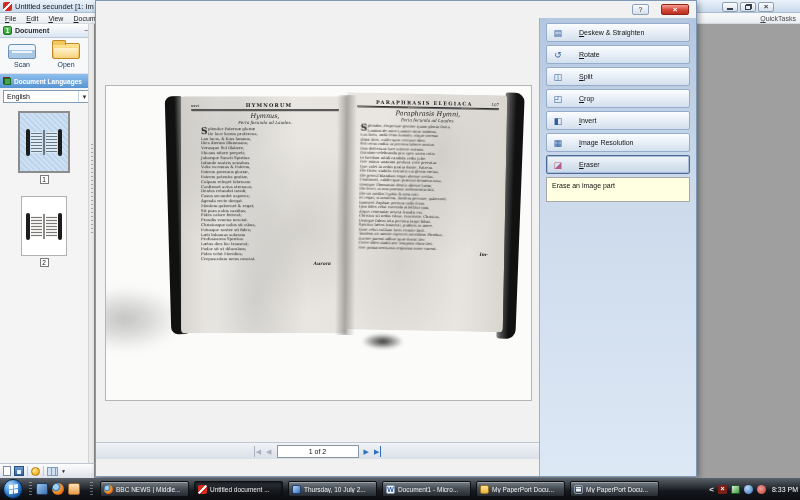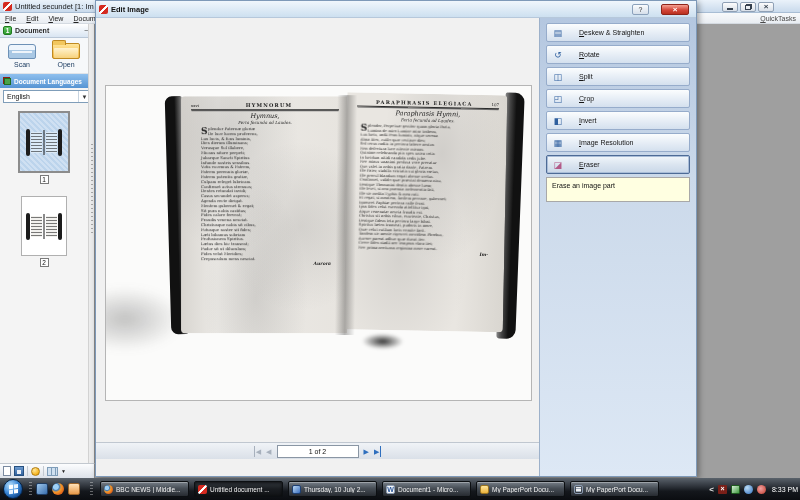--- a/index.html
+++ b/index.html
@@ -274,24 +274,20 @@
     <span class="icon-newdoc"></span>
     <span class="icon-save"></span>
     <span class="tb-sep"></span>
     <span class="icon-gear"></span>
     <span class="tb-sep"></span>
     <span class="icon-views"></span>
     <span class="tb-caret">▼</span>
   </div>
 
   <div class="edit-window">
-    <div class="edit-titlebar">
-      <span class="pp-icon"></span>
-      <span class="edit-title">Edit Image</span>
-    </div>
     <span class="help-btn">?</span>
     <span class="close-btn">×</span>
 
     <div class="edit-canvas">
       <div class="scan-image">
         <div class="scan-smudge"></div>
         <div class="book">
           <div class="edge-l"></div>
           <div class="edge-r"></div>
           <div class="page left">

